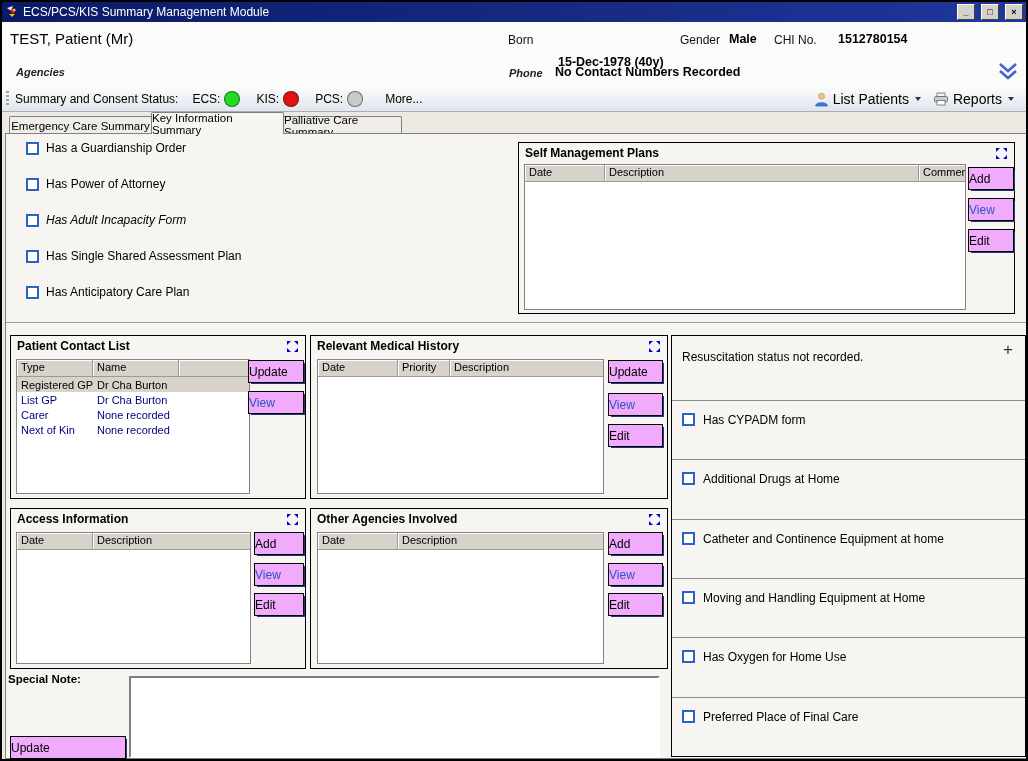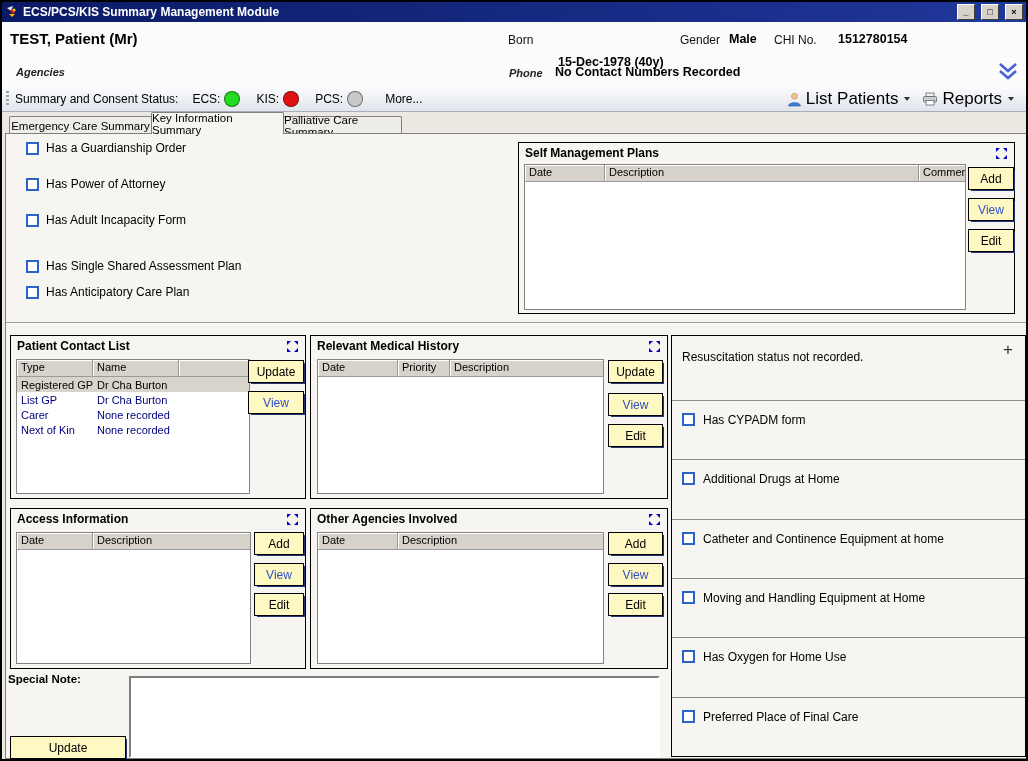--- a/index.html
+++ b/index.html
@@ -5,44 +5,44 @@
   html,body{margin:0;padding:0;background:#555;}
   .app{position:relative;width:1028px;height:761px;background:#ECE9E2;
        font-family:"Liberation Sans", sans-serif;color:#000;overflow:hidden;
        border:2px solid #000;box-sizing:border-box;}
   .abs{position:absolute;box-sizing:border-box;}
 
   
   .titlebar{left:0;top:0;width:1024px;height:20px;
     background:linear-gradient(90deg,#0A1A66,#20379B);
     display:flex;align-items:center;padding:0 3px;gap:4px;}
-  .titlebar .title{color:#fff;font-weight:bold;font-size:12px;flex:1;
+  .titlebar .title{color:#fff;font-weight:normal;font-size:12px;flex:1;
     white-space:nowrap;overflow:hidden;}
   .winbtn{width:16px;height:14px;background:#D6D2CA;border:1px solid;
     border-color:#fff #404040 #404040 #fff;font-size:9px;font-weight:bold;
     display:flex;align-items:center;justify-content:center;color:#000;
     line-height:1;margin-left:2px;cursor:default;}
 
   
   .header{left:0;top:20px;width:1024px;height:64px;background:#FBFBFA;}
-  .pt-name{left:8px;top:8px;font-size:15px;font-weight:bold;}
+  .pt-name{left:8px;top:8px;font-size:15px;font-weight:normal;}
   .lbl{font-size:12px;color:#111;}
   .val{font-size:12.5px;font-weight:bold;}
   .itallbl{font-size:11px;font-style:italic;color:#222;font-weight:bold;}
 
   
   .toolbar{left:0;top:84px;width:1024px;height:26px;
     background:linear-gradient(#FBFCFD,#E0E4EC);
     border-top:1px solid #fff;border-bottom:1px solid #A8AEB9;
     display:flex;align-items:center;font-size:12px;}
   .grip{width:3px;height:16px;margin:0 6px 0 4px;
     background:repeating-linear-gradient(180deg,#9AA0AC 0 2px,transparent 2px 4px);}
   .dot{width:14px;height:14px;border-radius:50%;display:inline-block;
     margin:0 6px 0 4px;border:1px solid rgba(0,0,0,.45);vertical-align:-3px;}
-  .tb-btn{display:flex;align-items:center;gap:4px;padding:2px 6px;font-size:17px;
+  .tb-btn{display:flex;align-items:center;gap:4px;padding:2px 6px;font-size:14px;
     cursor:default;}
   .caret{width:0;height:0;border-left:3.5px solid transparent;
     border-right:3.5px solid transparent;border-top:4px solid #333;margin-left:2px;}
 
   
   .tab{position:absolute;display:flex;align-items:center;justify-content:center;
     font-size:11.5px;border:1px solid #808080;border-bottom:none;
     border-radius:2px 2px 0 0;background:#EFEDE8;cursor:default;}
   .tab.active{background:#F6F5F2;z-index:5;}
 
@@ -60,23 +60,23 @@
   .panel{position:absolute;border:1px solid #000;background:#F6F5F2;}
   .panel-title{position:absolute;left:6px;top:3px;font-size:12px;font-weight:bold;}
   .expand{position:absolute;right:6px;top:4px;width:13px;height:13px;cursor:default;}
   .tbl{position:absolute;background:#fff;border:1px solid #828282;overflow:hidden;}
   .tbl-head{display:flex;background:#D7D3CB;border-bottom:1px solid #9a9a9a;height:16px;}
   .tbl-head .c{border-right:1px solid #9a9a9a;box-shadow:inset 1px 1px 0 #fff;
     padding:1px 4px;font-size:11px;white-space:nowrap;overflow:hidden;box-sizing:border-box;flex-shrink:0;}
   .tbl-row{display:flex;height:15px;font-size:11px;align-items:center;color:#00007E;}
   .tbl-row .c{padding:0 4px;white-space:nowrap;overflow:hidden;box-sizing:border-box;flex-shrink:0;}
   .tbl-row.sel{background:#D8D4CB;color:#000;}
-  .btn3d{position:absolute;background:#fef9c3;border:1px solid #000;
+  .btn3d{position:absolute;background:#f0abfc;border:1px solid #000;
     box-shadow:2px 2px 0 -1px #253577;display:flex;align-items:center;
-    justify-content:center;font-size:12px;cursor:default;}
+    justify-content:flex-start;font-size:12px;cursor:default;}
   .btn3d.blue{color:#3050C8;}
 
   
   .care-row{position:relative;border-top:1px solid #8C8C8C;flex:1;
     display:flex;align-items:flex-start;padding:12px 0 0 10px;gap:8px;
     font-size:12px;}
   .care-row:first-child{border-top:none;flex:none;height:50px;padding-top:14px;}
 
   
   .note-area{background:#fff;border:2px solid;border-color:#7F7F7F #FFF #FFF #7F7F7F;
@@ -162,25 +162,25 @@
   <div class="abs divider"></div>
 
   <div class="flag-row" style="left:24px;top:139px;">
     <span class="cb"></span>
     <span>Has a Guardianship Order</span>
   </div>
   <div class="flag-row" style="left:24px;top:175px;">
     <span class="cb"></span>
     <span>Has Power of Attorney</span>
   </div>
-  <div class="flag-row" style="left:24px;top:211px;">
+  <div class="flag-row" style="left:24px;top:211px;font-style:italic;">
     <span class="cb"></span>
     <span>Has Adult Incapacity Form</span>
   </div>
-  <div class="flag-row" style="left:24px;top:257px;">
+  <div class="flag-row" style="left:24px;top:247px;">
     <span class="cb"></span>
     <span>Has Single Shared Assessment Plan</span>
   </div>
   <div class="flag-row" style="left:24px;top:283px;">
     <span class="cb"></span>
     <span>Has Anticipatory Care Plan</span>
   </div>
 
   <div class="panel" style="left:516px;top:140px;width:495px;height:170px;">
     <div class="panel-title">Self Management Plans</div>

